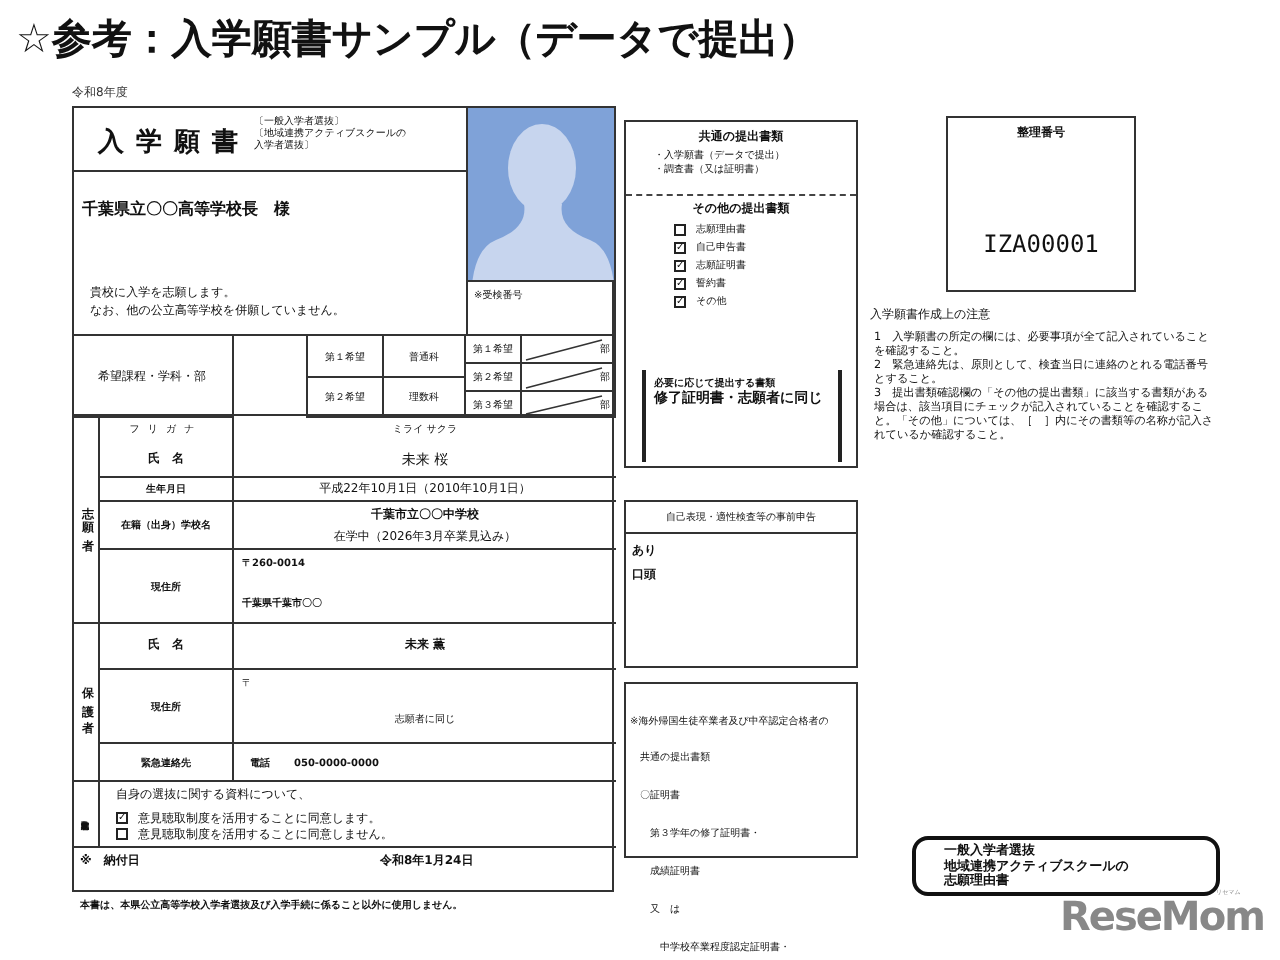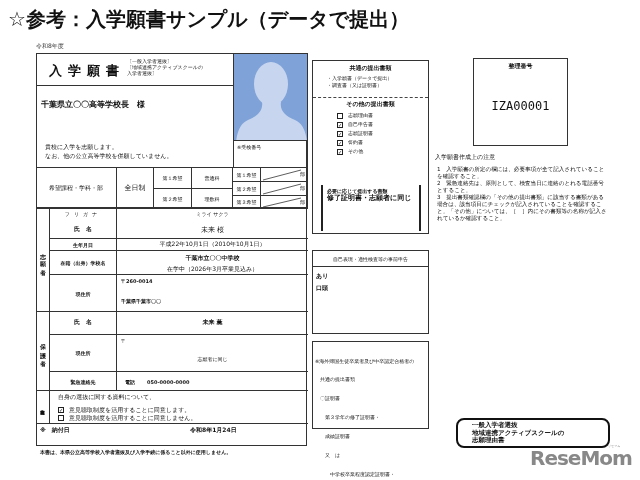--- a/index.html
+++ b/index.html
@@ -51,21 +51,20 @@
     <div>貴校に入学を志願します。</div>
     <div>なお、他の公立高等学校を併願していません。</div>
   </div>
 
   <div class="abs b" style="left:196px;top:86px;width:75px;height:28px;">
     <div class="abs t5" style="left:3px;top:3px;">※受検番号</div>
   </div>
 
   <div class="abs" style="left:-1px;top:113px;width:272px;height:41px;border-top:1px solid #333;border-bottom:1px solid #333;">
     <div class="abs c t6 b" style="left:0;top:-1px;width:81px;height:42px;border-left:none;">希望課程・学科・部</div>
-    <div class="abs c t7 b" style="left:80px;top:-1px;width:38px;height:42px;">全日制</div>
     <div class="abs c t5 b" style="left:117px;top:-1px;width:39px;height:22px;">第１希望</div>
     <div class="abs c t5 b" style="left:155px;top:-1px;width:42px;height:22px;">普通科</div>
     <div class="abs c t5 b" style="left:117px;top:20px;width:39px;height:21px;">第２希望</div>
     <div class="abs c t5 b" style="left:155px;top:20px;width:42px;height:21px;">理数科</div>
     <div class="abs c t5 b" style="left:196px;top:-1px;width:29px;height:15px;">第１希望</div>
     <div class="abs b" style="left:224px;top:-1px;width:48px;height:15px;">
       <svg class="abs" style="left:0;top:0" width="48" height="13">
           <line x1="2" y1="12" x2="40" y2="2" stroke="#333" stroke-width="0.8"></line>
         </svg>
       <span class="abs t5" style="right:2px;top:3px;">部</span>
@@ -178,21 +177,21 @@
   
   
   
   
   
   
 </div>
 
 <div class="abs b" style="left:473px;top:58px;width:95px;height:88px;border-width:1.5px;">
   <div class="t6" style="text-align:center;margin-top:3px;font-weight:bold;">整理番号</div>
-  <div style="text-align:center;margin-top:28px;font-family:'DejaVu Sans Mono',monospace;font-size:12px;">IZA00001</div>
+  <div style="text-align:center;margin-top:44px;font-family:'DejaVu Sans Mono',monospace;font-size:12px;">IZA00001</div>
 </div>
 
 <div class="abs t6" style="left:435px;top:153px;">入学願書作成上の注意</div>
 <div class="abs" style="left:437px;top:166px;width:170px;font-size:5.6px;line-height:7px;">
   <div>1　入学願書の所定の欄には、必要事項が全て記入されていることを確認すること。</div>
   <div>2　緊急連絡先は、原則として、検査当日に連絡のとれる電話番号とすること。</div>
   <div>3　提出書類確認欄の「その他の提出書類」に該当する書類がある場合は、該当項目にチェックが記入されていることを確認すること。「その他」については、［　］内にその書類等の名称が記入されているか確認すること。</div>
 </div>
 
 <div class="abs pill" style="left:456px;top:418px;width:154px;height:30px;padding:2px 14px;font-size:6.5px;font-weight:bold;line-height:7.5px;">

